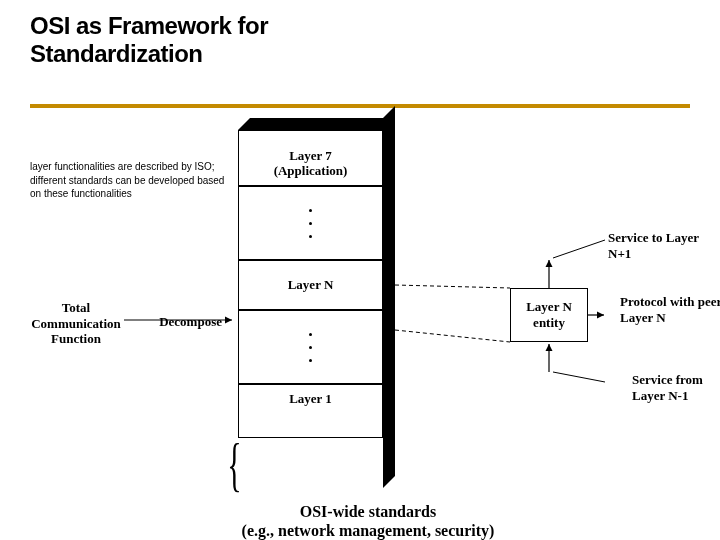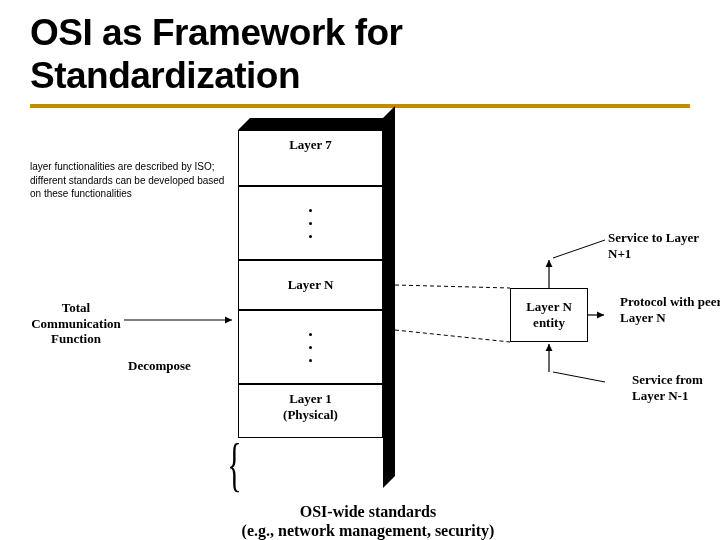--- a/index.html
+++ b/index.html
@@ -7,21 +7,21 @@
     width: 720px;
     height: 540px;
     background: #fff;
     font-family: Arial, Helvetica, sans-serif;
     position: relative;
     overflow: hidden;
   }
   .title {
     font-family: "Arial Black", Arial, sans-serif;
     font-weight: 900;
-    font-size: 37px;
+    font-size: 24px;
     line-height: 1.15;
     padding: 12px 0 0 30px;
     letter-spacing: -0.5px;
   }
   .rule {
     position: absolute;
     left: 30px;
     top: 104px;
     width: 660px;
     height: 4px;
@@ -49,21 +49,21 @@
     font-family: "Times New Roman", serif;
     font-size: 13px;
     line-height: 1.2;
     padding: 6px 4px;
     position: relative;
   }
   .layer7 {
     height: 56px;
     display: flex;
     flex-direction: column;
-    justify-content: space-between;
+    justify-content: flex-end;
   }
   .spacer-box {
     height: 74px;
     display: flex;
     flex-direction: column;
     justify-content: center;
     gap: 10px;
     align-items: center;
   }
   .layerN {
@@ -125,21 +125,21 @@
   
   .left-label {
     position: absolute;
     font-family: "Times New Roman", serif;
     font-size: 13px;
     font-weight: bold;
     text-align: center;
     line-height: 1.2;
   }
   .total-comm { left: 30px; top: 300px; width: 92px; }
-  .decompose { left: 128px; top: 314px; width: 80px; text-align: left; margin-top: 44px; }
+  .decompose { left: 142px; top: 314px; width: 80px; text-align: right; }
   
   .right-label {
     position: absolute;
     font-family: "Times New Roman", serif;
     font-size: 13px;
     font-weight: bold;
     line-height: 1.2;
   }
   .svc-to  { left: 608px; top: 230px; width: 100px; }
   .proto   { left: 608px; top: 294px; width: 105px; margin-left: 12px; }
@@ -186,37 +186,37 @@
 <div class="rule"></div>
 
 <p class="body-text">layer functionalities are described by ISO; different standards can be developed based on these functionalities</p>
 
 <div class="top-face"></div>
 <div class="side-face"></div>
 
 <div class="stack">
   <div class="layer-box layer7">
     <b>Layer 7</b>
+    <b>(Application)</b>
   </div>
   <div class="layer-box spacer-box">
     <span class="dot"></span>
     <span class="dot"></span>
     <span class="dot"></span>
   </div>
   <div class="layer-box layerN">
     <b>Layer N</b>
   </div>
   <div class="layer-box spacer-box">
     <span class="dot"></span>
     <span class="dot"></span>
     <span class="dot"></span>
   </div>
   <div class="layer-box layer1">
     <b>Layer 1</b>
-    <b>(Physical)</b>
   </div>
 </div>
 
 <div class="entity-box">
   <b>Layer N</b>
   <b>entity</b>
 </div>
 
 <div class="left-label total-comm">Total Communication Function</div>
 <div class="left-label decompose">Decompose</div>

